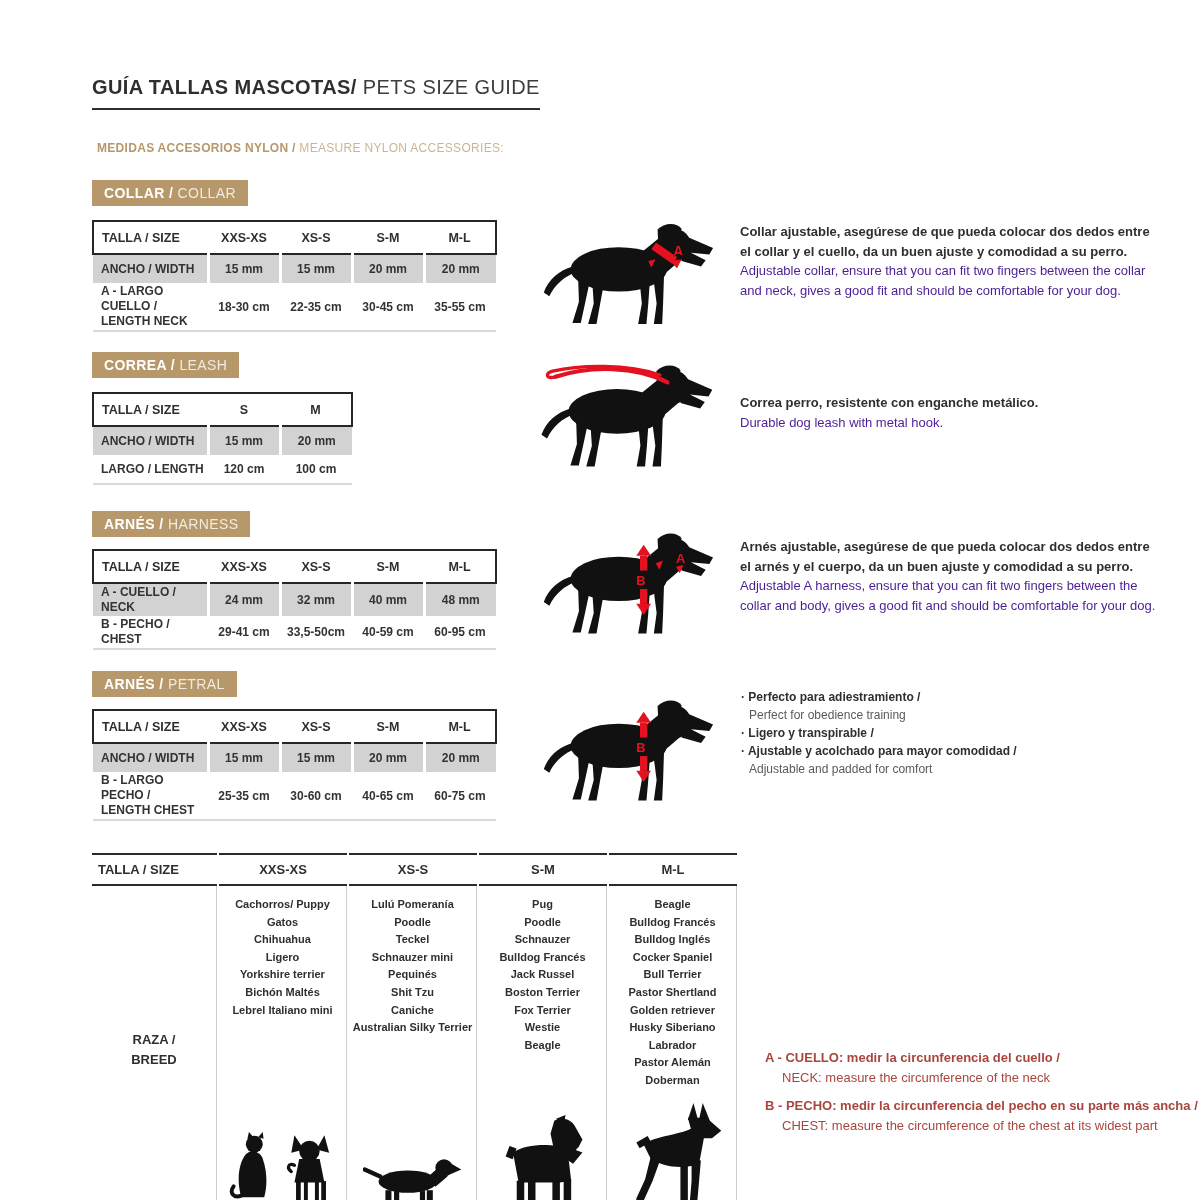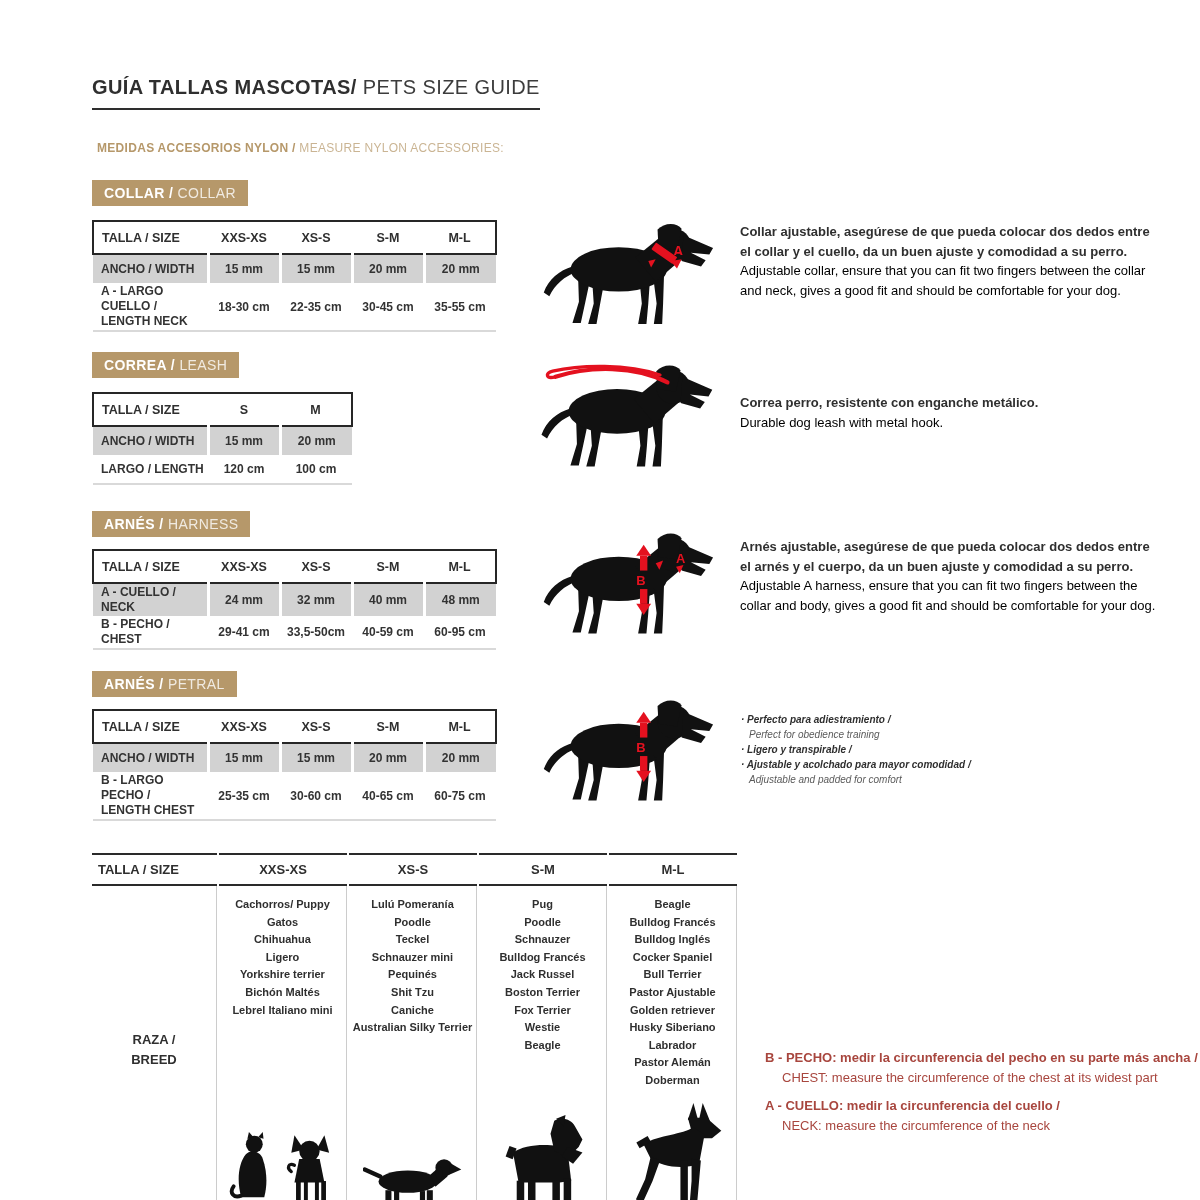--- a/index.html
+++ b/index.html
@@ -32,24 +32,24 @@
   .spec-table th:last-child{border-right:2px solid #262626;}
   .spec-table td{font-size:12px;height:26px;text-align:center;font-weight:700;color:#333;}
   .spec-table td:first-child{text-align:left;padding-left:8px;white-space:pre-line;line-height:1.25;}
   .spec-table tr.shade td{background:#d2d2d2;}
   .spec-table tr.shade td:not(:first-child){border-left:3px solid #fff;}
   .spec-table tbody tr:last-child td{border-bottom:2px solid #d9d9d9;}
 
   
   .desc{width:420px;font-size:13px;line-height:1.5;}
   .desc .es{font-weight:700;color:#2f2f2f;}
-  .desc .en{font-weight:400;color:#000000;}
-
-  
-  #bullets{left:741px;top:712px;width:432px;font-size:10px;line-height:1.5;font-style:italic;}
+  .desc .en{font-weight:400;color:#4c1d95;}
+
+  
+  #bullets{left:741px;top:688px;width:432px;font-size:12px;line-height:1.5;}
   #bullets .pair .es{font-weight:700;color:#2f2f2f;}
   #bullets .pair .es::before{content:"· ";}
   #bullets .pair .en{font-weight:400;color:#5a5a5a;padding-left:8px;}
 
   
   #breed{left:92px;top:853px;width:641px;}
   .breed-grid{display:grid;grid-template-columns:125px 128px 128px 128px 128px;column-gap:2px;}
   .breed-head>div{border-top:2px solid #2a2a2a;border-bottom:2px solid #2a2a2a;height:29px;
     display:flex;align-items:center;justify-content:center;font-weight:700;font-size:13px;color:#2f2f2f;}
   .breed-head>div:first-child{justify-content:flex-start;padding-left:6px;}
@@ -419,21 +419,21 @@
         </svg>
       </div>
     </div>
     <div class="breed-col">
       <div>
           <div class="breed-item">Beagle</div>
           <div class="breed-item">Bulldog Francés</div>
           <div class="breed-item">Bulldog Inglés</div>
           <div class="breed-item">Cocker Spaniel</div>
           <div class="breed-item">Bull Terrier</div>
-          <div class="breed-item">Pastor Ajustable</div>
+          <div class="breed-item">Pastor Shertland</div>
           <div class="breed-item">Golden retriever</div>
           <div class="breed-item">Husky Siberiano</div>
           <div class="breed-item">Labrador</div>
           <div class="breed-item">Pastor Alemán</div>
           <div class="breed-item">Doberman</div>
         </div>
       <div class="fig">
         <svg width="118" height="104" viewBox="0 0 124 112">
           <g fill="#111">
             <polygon points="84,0 90,22 78,18"></polygon>
@@ -446,20 +446,20 @@
             <rect x="24" y="40" width="14" height="7" transform="rotate(-30 28 44)"></rect>
           </g>
         </svg>
       </div>
     </div>
   </div>
 </div>
 
 <div id="notes" class="abs">
     <div class="note">
+      <div class="es">A - CUELLO: medir la circunferencia del cuello /</div>
+      <div class="en">NECK: measure the circumference of the neck</div>
+    </div>
+    <div class="note">
       <div class="es">B - PECHO: medir la circunferencia del pecho en su parte más ancha /</div>
       <div class="en">CHEST: measure the circumference of the chest at its widest part</div>
     </div>
-    <div class="note">
-      <div class="es">A - CUELLO: medir la circunferencia del cuello /</div>
-      <div class="en">NECK: measure the circumference of the neck</div>
-    </div>
   </div>
 
 </body></html>

